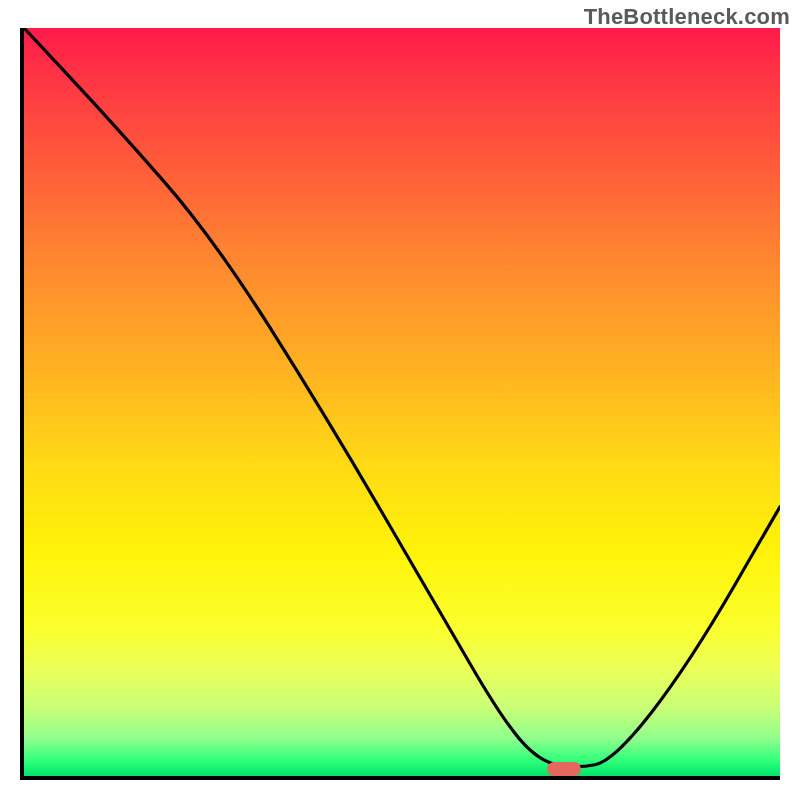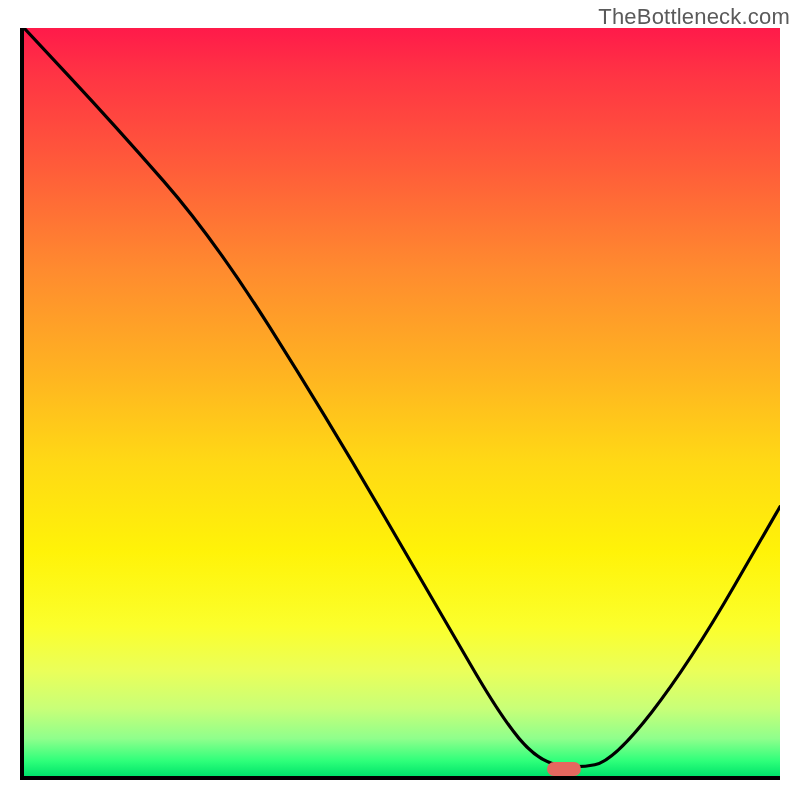--- a/index.html
+++ b/index.html
@@ -14,21 +14,21 @@
     position: relative;
     width: 800px;
     height: 800px;
   }
   .watermark {
     position: absolute;
     top: 4px;
     right: 10px;
     font-size: 22px;
     color: #5a5a5a;
-    font-weight: 400;
+    font-weight: 700;
     letter-spacing: 0.2px;
   }
   .plot-frame {
     position: absolute;
     left: 20px;
     top: 28px;
     width: 760px;
     height: 752px;
     border-left: 4px solid #000;
     border-bottom: 4px solid #000;

